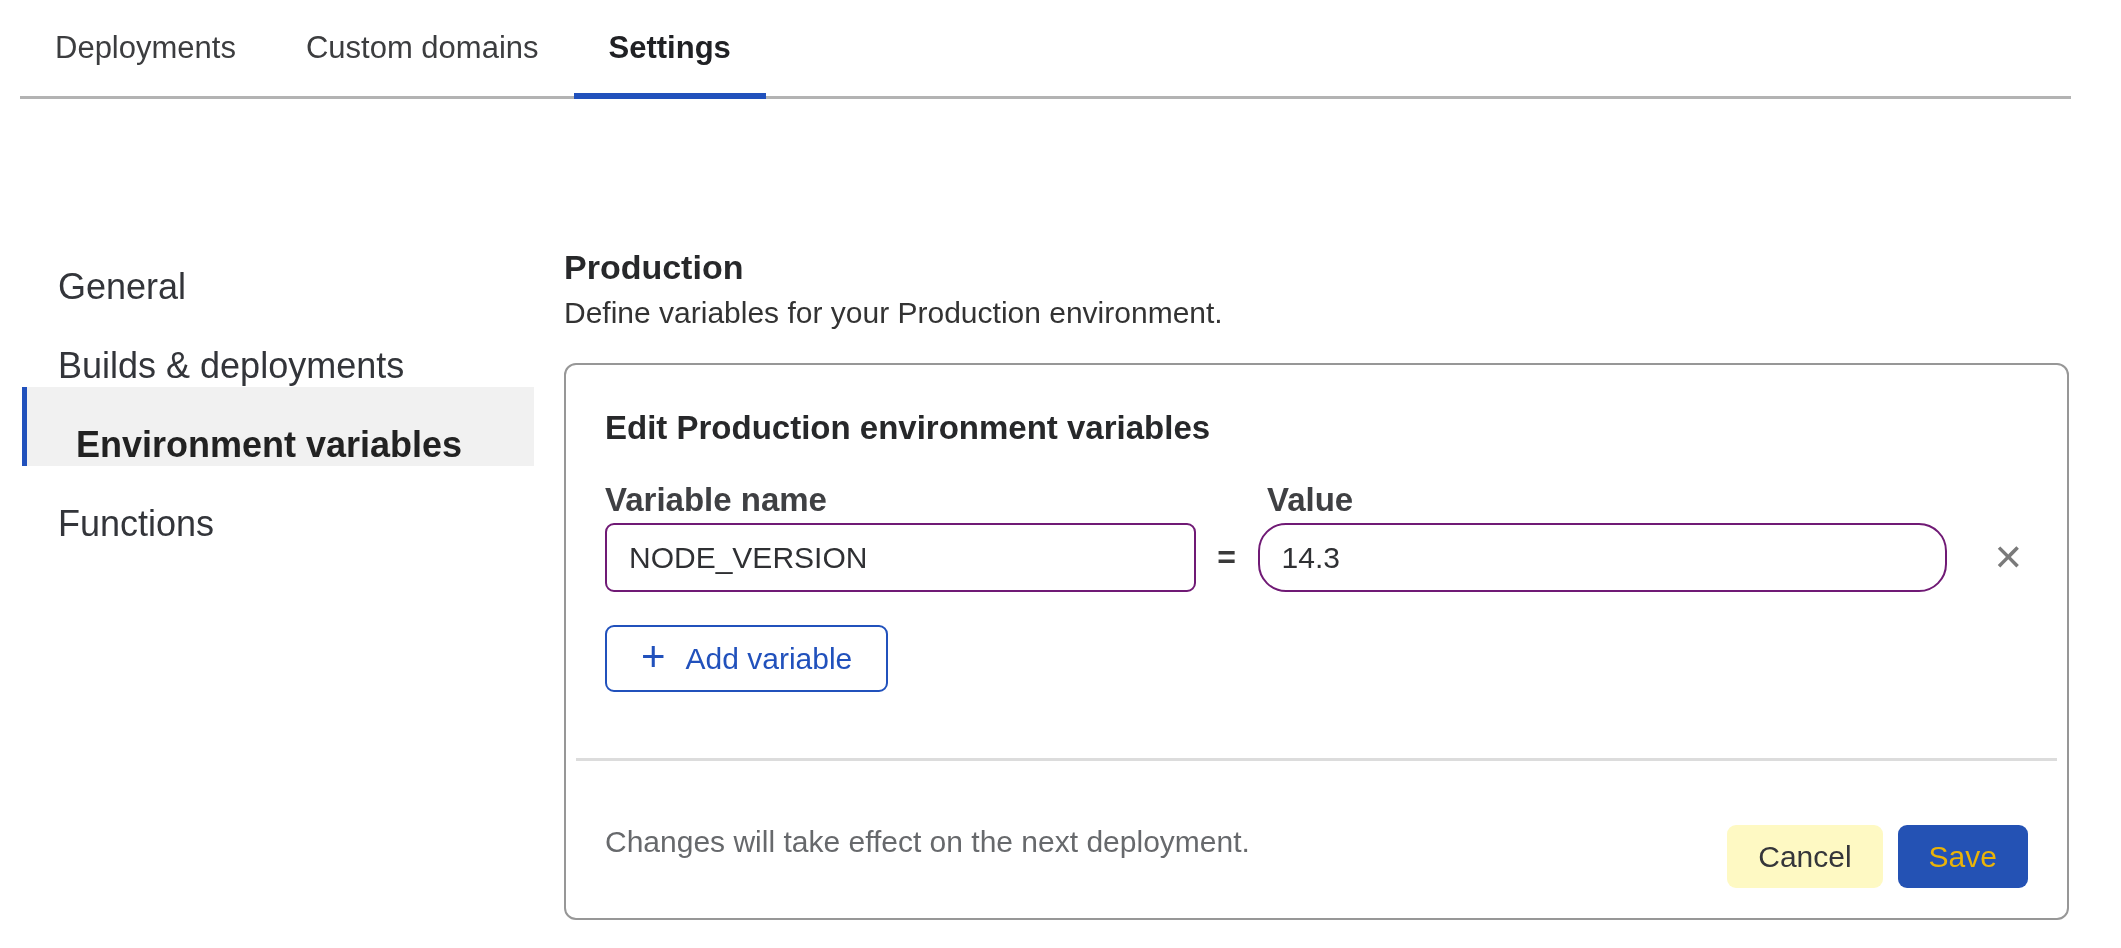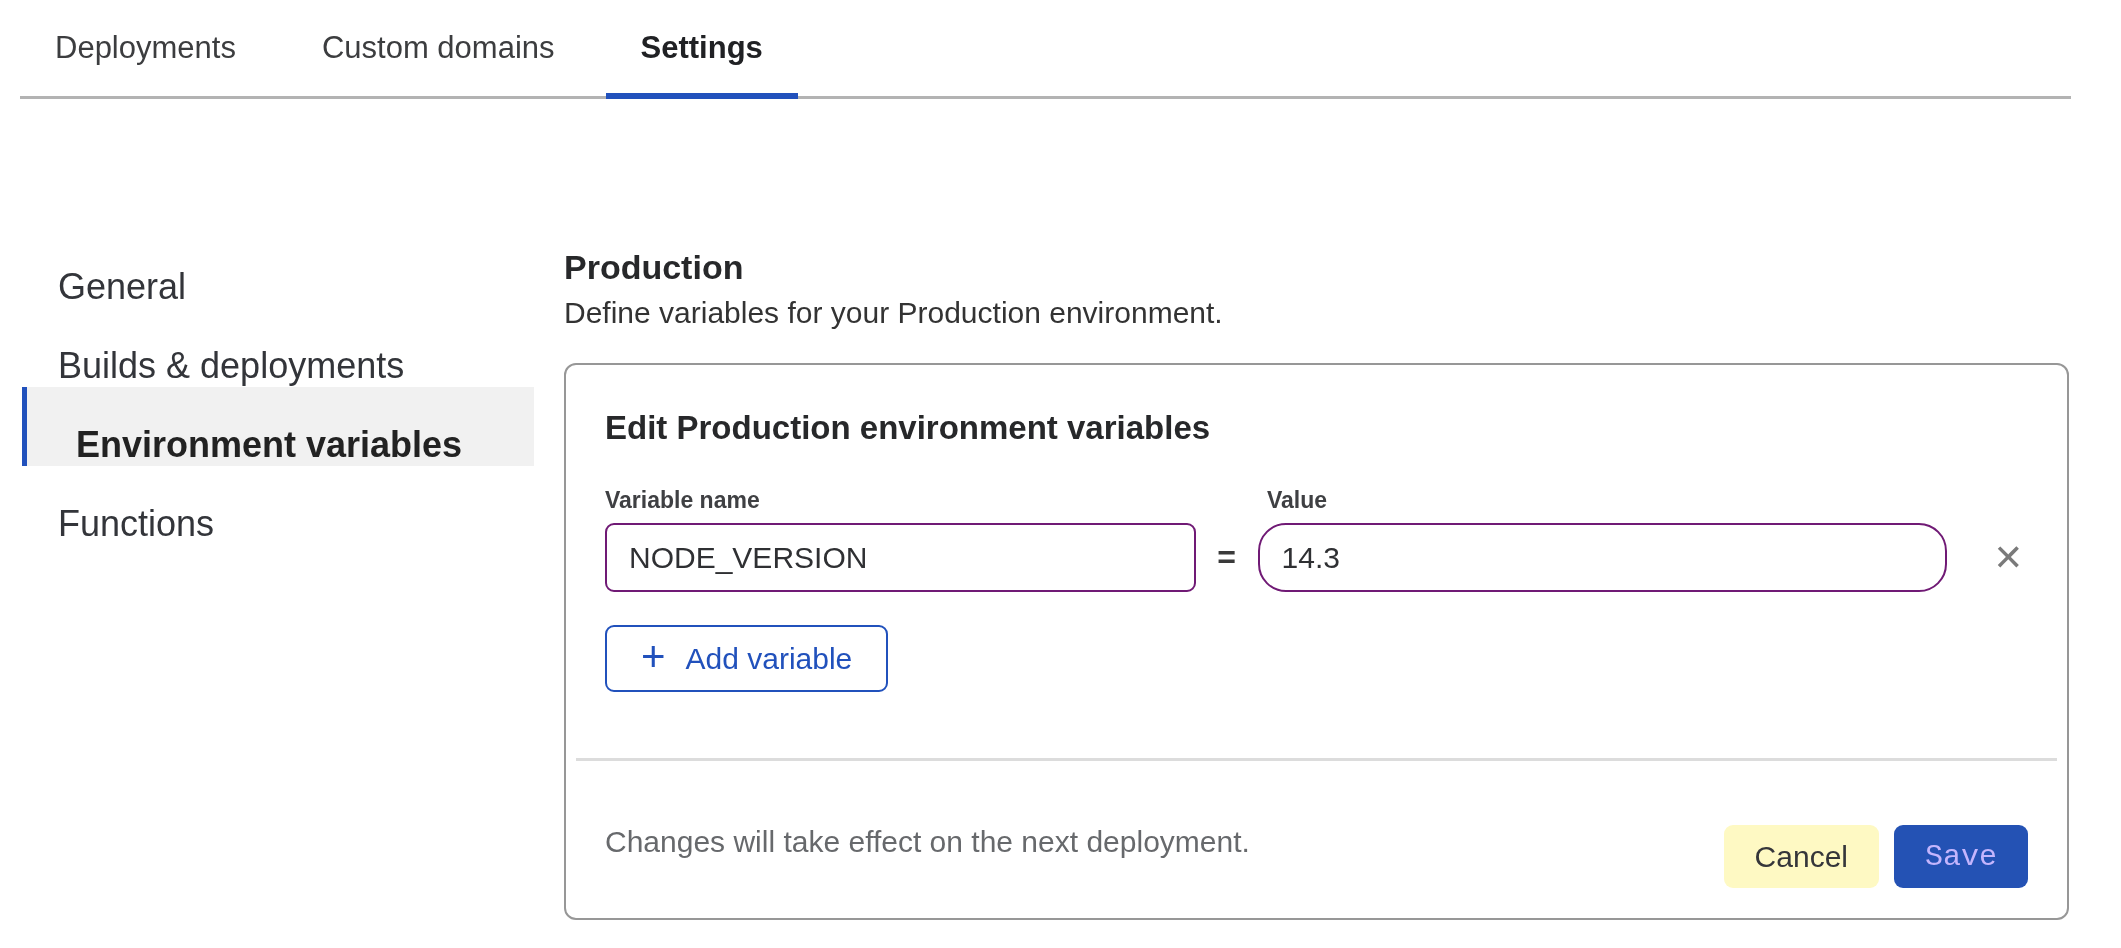--- a/index.html
+++ b/index.html
@@ -11,21 +11,21 @@
     color: #33353a;
     position: relative;
     overflow: hidden;
   }
 
   
   .tabbar {
     position: absolute; left: 20px; top: 0;
     width: 2051px; height: 99px;
     border-bottom: 3px solid #b3b3b3;
-    display: flex; align-items: stretch; gap: 16px;
+    display: flex; align-items: stretch;
   }
   .tab {
     padding: 0 35px; display: flex; align-items: center;
     font-size: 31px; color: #3c3d3f; cursor: pointer; position: relative;
     white-space: nowrap;
   }
   .tab.active { font-weight: 700; color: #202124; }
   .tab.active::after {
     content: ""; position: absolute; left: 0; right: 0; bottom: -3px;
     height: 6px; background: var(--accent);
@@ -53,21 +53,21 @@
   .card {
     margin-top: 32px;
     width: 1505px; height: 557px;
     border: 2px solid #979797; border-radius: 12px;
     padding: 0 39px;
     background: #fff;
   }
   .card-title { margin: 43px 0 0 0; font-size: 33px; line-height: 40px; font-weight: 700; color: #27282a; }
 
   .labels-row { display: flex; margin-top: 36px; }
-  .field-label { font-size: 23px; line-height: 32px; font-weight: 700; color: #3f4043; }
+  .field-label { font-size: 33px; line-height: 32px; font-weight: 700; color: #3f4043; }
   .label-name { width: 599px; }
   .label-mid  { width: 63px; }
   .label-value{ width: 699px; }
 
   .variable-row { display: flex; align-items: center; margin-top: 7px; height: 69px; }
   .var-input {
     height: 69px; border: 2px solid #701a75; border-radius: 9px;
     font-family: "Liberation Sans", sans-serif;
     font-size: 30px; color: #2f3033; padding: 0 22px; outline: none;
     background: #fff;
@@ -97,21 +97,21 @@
   }
 
   .card-footer { display: flex; margin-top: 64px; }
   .footer-note { flex: 1; font-size: 30px; color: #67696c; }
   .btn {
     height: 63px; border: none; border-radius: 9px;
     font-family: "Liberation Sans", sans-serif; font-size: 30px;
     cursor: pointer; padding: 0 31px;
   }
   .btn-cancel { background: #fef9c3; color: #35363a; }
-  .btn-save   { background: var(--save-bg); color: #c4b5fd; margin-left: 15px; font-family: Liberation Mono, monospace; }
+  .btn-save   { background: var(--save-bg); color: #eab308; margin-left: 15px; }
 </style>
 </head>
 <body>
 
 <nav class="tabbar">
   <div class="tab">
     <span>Deployments</span>
   </div>
   <div class="tab">
     <span>Custom domains</span>

